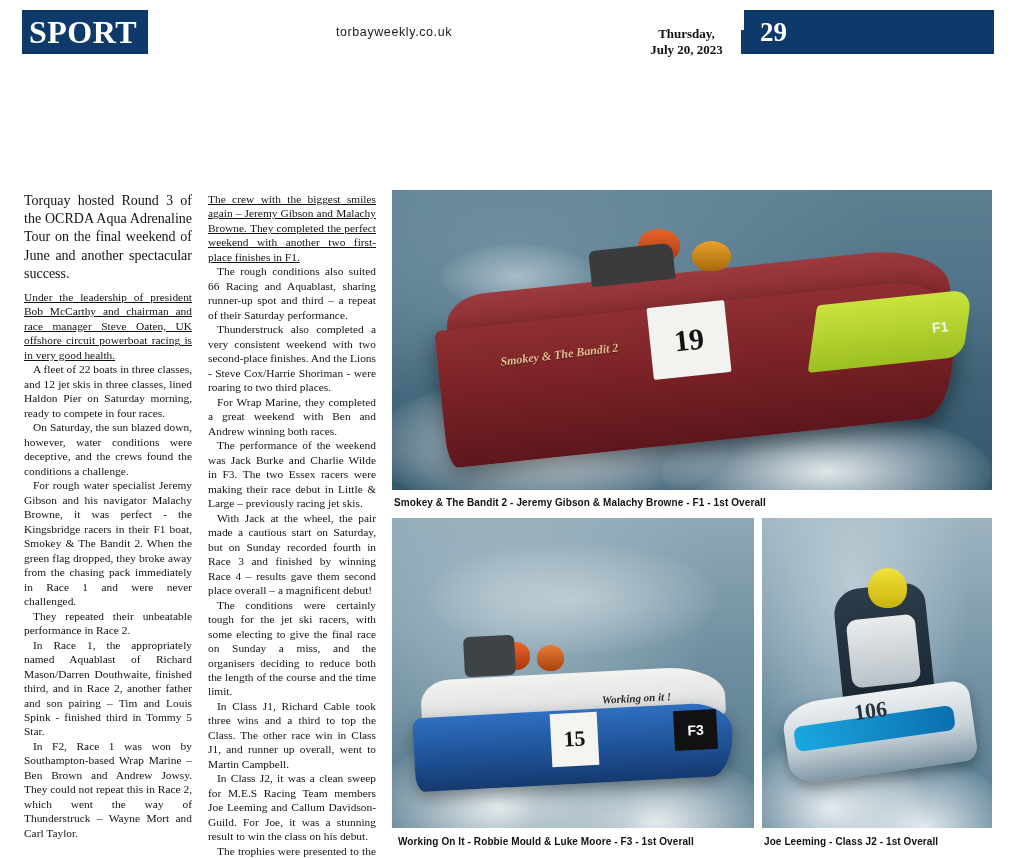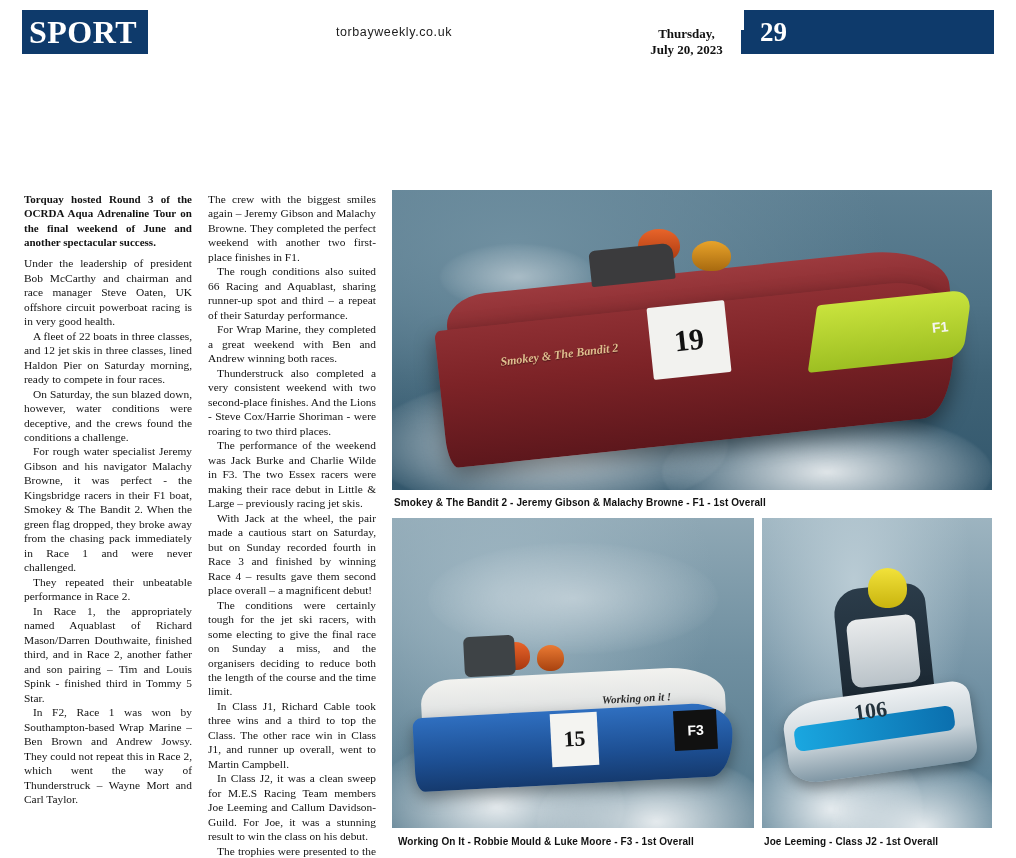--- a/index.html
+++ b/index.html
@@ -97,24 +97,24 @@
     width: 168px;
     font-family: "Liberation Serif", serif;
     font-size: 11.4px;
     line-height: 1.27;
     color: #121212;
     text-align: justify;
   }
   #col1 { left: 24px; }
   #col2 { left: 208px; }
   .col p { margin: 0; text-indent: 9px; }
-  .col p.no-indent { text-indent: 0; }
+  .col p.no-indent { text-indent: 0; text-decoration: underline; }
   .standfirst {
-    font-weight: bold;
-    font-size: 11px;
+    font-weight: normal;
+    font-size: 14px;
     line-height: 1.3;
     margin-bottom: 7px !important;
     text-indent: 0 !important;
   }
 
   
   .photo {
     position: absolute;
     overflow: hidden;
     background: #2b4a63;
@@ -333,22 +333,22 @@
     <p>For rough water specialist Jeremy Gibson and his navigator Malachy Browne, it was perfect - the Kingsbridge racers in their F1 boat, Smokey &amp; The Bandit 2. When the green flag dropped, they broke away from the chasing pack immediately in Race 1 and were never challenged.</p>
     <p>They repeated their unbeatable performance in Race 2.</p>
     <p>In Race 1, the appropriately named Aquablast of Richard Mason/Darren Douthwaite, finished third, and in Race 2, another father and son pairing – Tim and Louis Spink - finished third in Tommy 5 Star.</p>
     <p>In F2, Race 1 was won by Southampton-based Wrap Marine – Ben Brown and Andrew Jowsy. They could not repeat this in Race 2, which went the way of Thunderstruck – Wayne Mort and Carl Taylor.</p>
 
   </div>
 
   <div class="col" id="col2">
     <p class="no-indent">The crew with the biggest smiles again – Jeremy Gibson and Malachy Browne. They completed the perfect weekend with another two first-place finishes in F1.</p>
     <p>The rough conditions also suited 66 Racing and Aquablast, sharing runner-up spot and third – a repeat of their Saturday performance.</p>
+    <p>Thunderstruck also completed a very consistent weekend with two second-place finishes. And the Lions - Steve Cox/Harrie Shoriman - were roaring to two third places.</p>
     <p>For Wrap Marine, they completed a great weekend with Ben and Andrew winning both races.</p>
-    <p>Thunderstruck also completed a very consistent weekend with two second-place finishes. And the Lions - Steve Cox/Harrie Shoriman - were roaring to two third places.</p>
     <p>The performance of the weekend was Jack Burke and Charlie Wilde in F3. The two Essex racers were making their race debut in Little &amp; Large – previously racing jet skis.</p>
     <p>With Jack at the wheel, the pair made a cautious start on Saturday, but on Sunday recorded fourth in Race 3 and finished by winning Race 4 – results gave them second place overall – a magnificent debut!</p>
     <p>The conditions were certainly tough for the jet ski racers, with some electing to give the final race on Sunday a miss, and the organisers deciding to reduce both the length of the course and the time limit.</p>
     <p>In Class J1, Richard Cable took three wins and a third to top the Class. The other race win in Class J1, and runner up overall, went to Martin Campbell.</p>
     <p>In Class J2, it was a clean sweep for M.E.S Racing Team members Joe Leeming and Callum Davidson-Guild. For Joe, it was a stunning result to win the class on his debut.</p>
     <p>The trophies were presented to the winners at a reception held at the Royal Torbay Yacht Club on Sunday.</p>
 
   </div>
 
   <div class="photo" id="photo-main">

